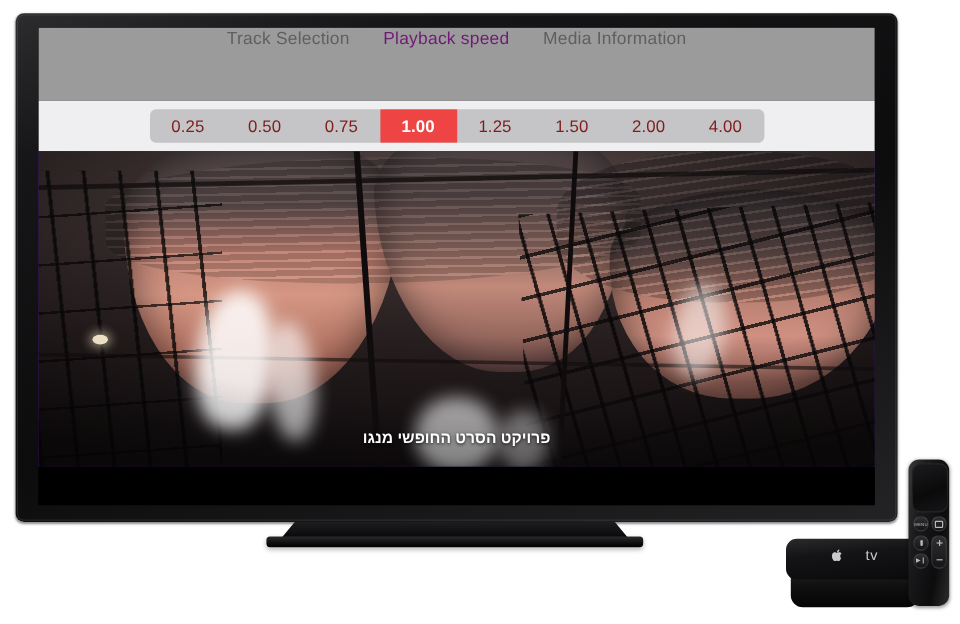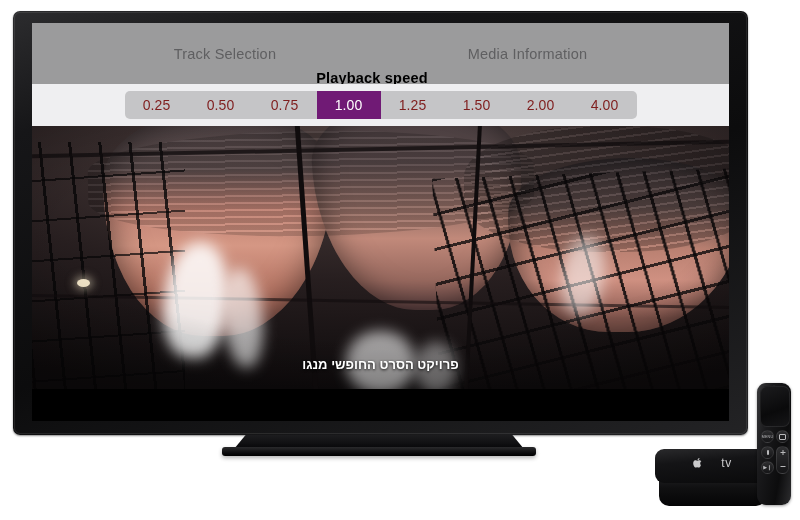--- a/index.html
+++ b/index.html
@@ -22,44 +22,44 @@
     border:1px solid rgba(255,255,255,.09);pointer-events:none;
   }
   .tv-screen{
     position:absolute;left:19px;top:12px;width:697px;height:398px;
     background:#000;overflow:hidden;
   }
 
   
   .tab-bar{
     position:absolute;left:0;top:0;width:100%;height:61px;
-    background:#9b9b9c;display:flex;align-items:center;justify-content:center;
-    gap:28px;
+    background:#9b9b9c;display:flex;align-items:flex-start;justify-content:center;
+    gap:16px;
   }
   .tab{
     font-size:14.5px;letter-spacing:.2px;color:#5f5f61;
     padding:2px 6px;white-space:nowrap;
   }
-  .tab.active{color:#000000;font-weight:bold;margin-top:48px;}
+  .tab.active{color:#701a75;font-weight:normal;}
 
   
   .speed-bar{
     position:absolute;left:0;top:61px;width:100%;height:42px;
     background:#efeff1;display:flex;align-items:center;justify-content:center;
   }
   .speed-strip{
     display:flex;align-items:stretch;background:#c5c5c7;border-radius:5px;
     height:28px;overflow:hidden;
   }
   .speed-item{
     display:flex;align-items:center;justify-content:center;
     min-width:46px;padding:0 9px;font-size:14px;color:#7f1d1d;
     letter-spacing:.1px;
   }
-  .speed-item.selected{background:#701a75;color:#ffffff;font-weight:normal;text-align:right;}
+  .speed-item.selected{background:#ef4444;color:#ffffff;font-weight:bold;text-align:right;}
 
   
   .video{
     position:absolute;left:0;top:103px;width:100%;height:263px;
     overflow:hidden;background:#6d28d9;
   }
   .v-layer{position:absolute;inset:0;}
   
   .v-bg{
     background:

